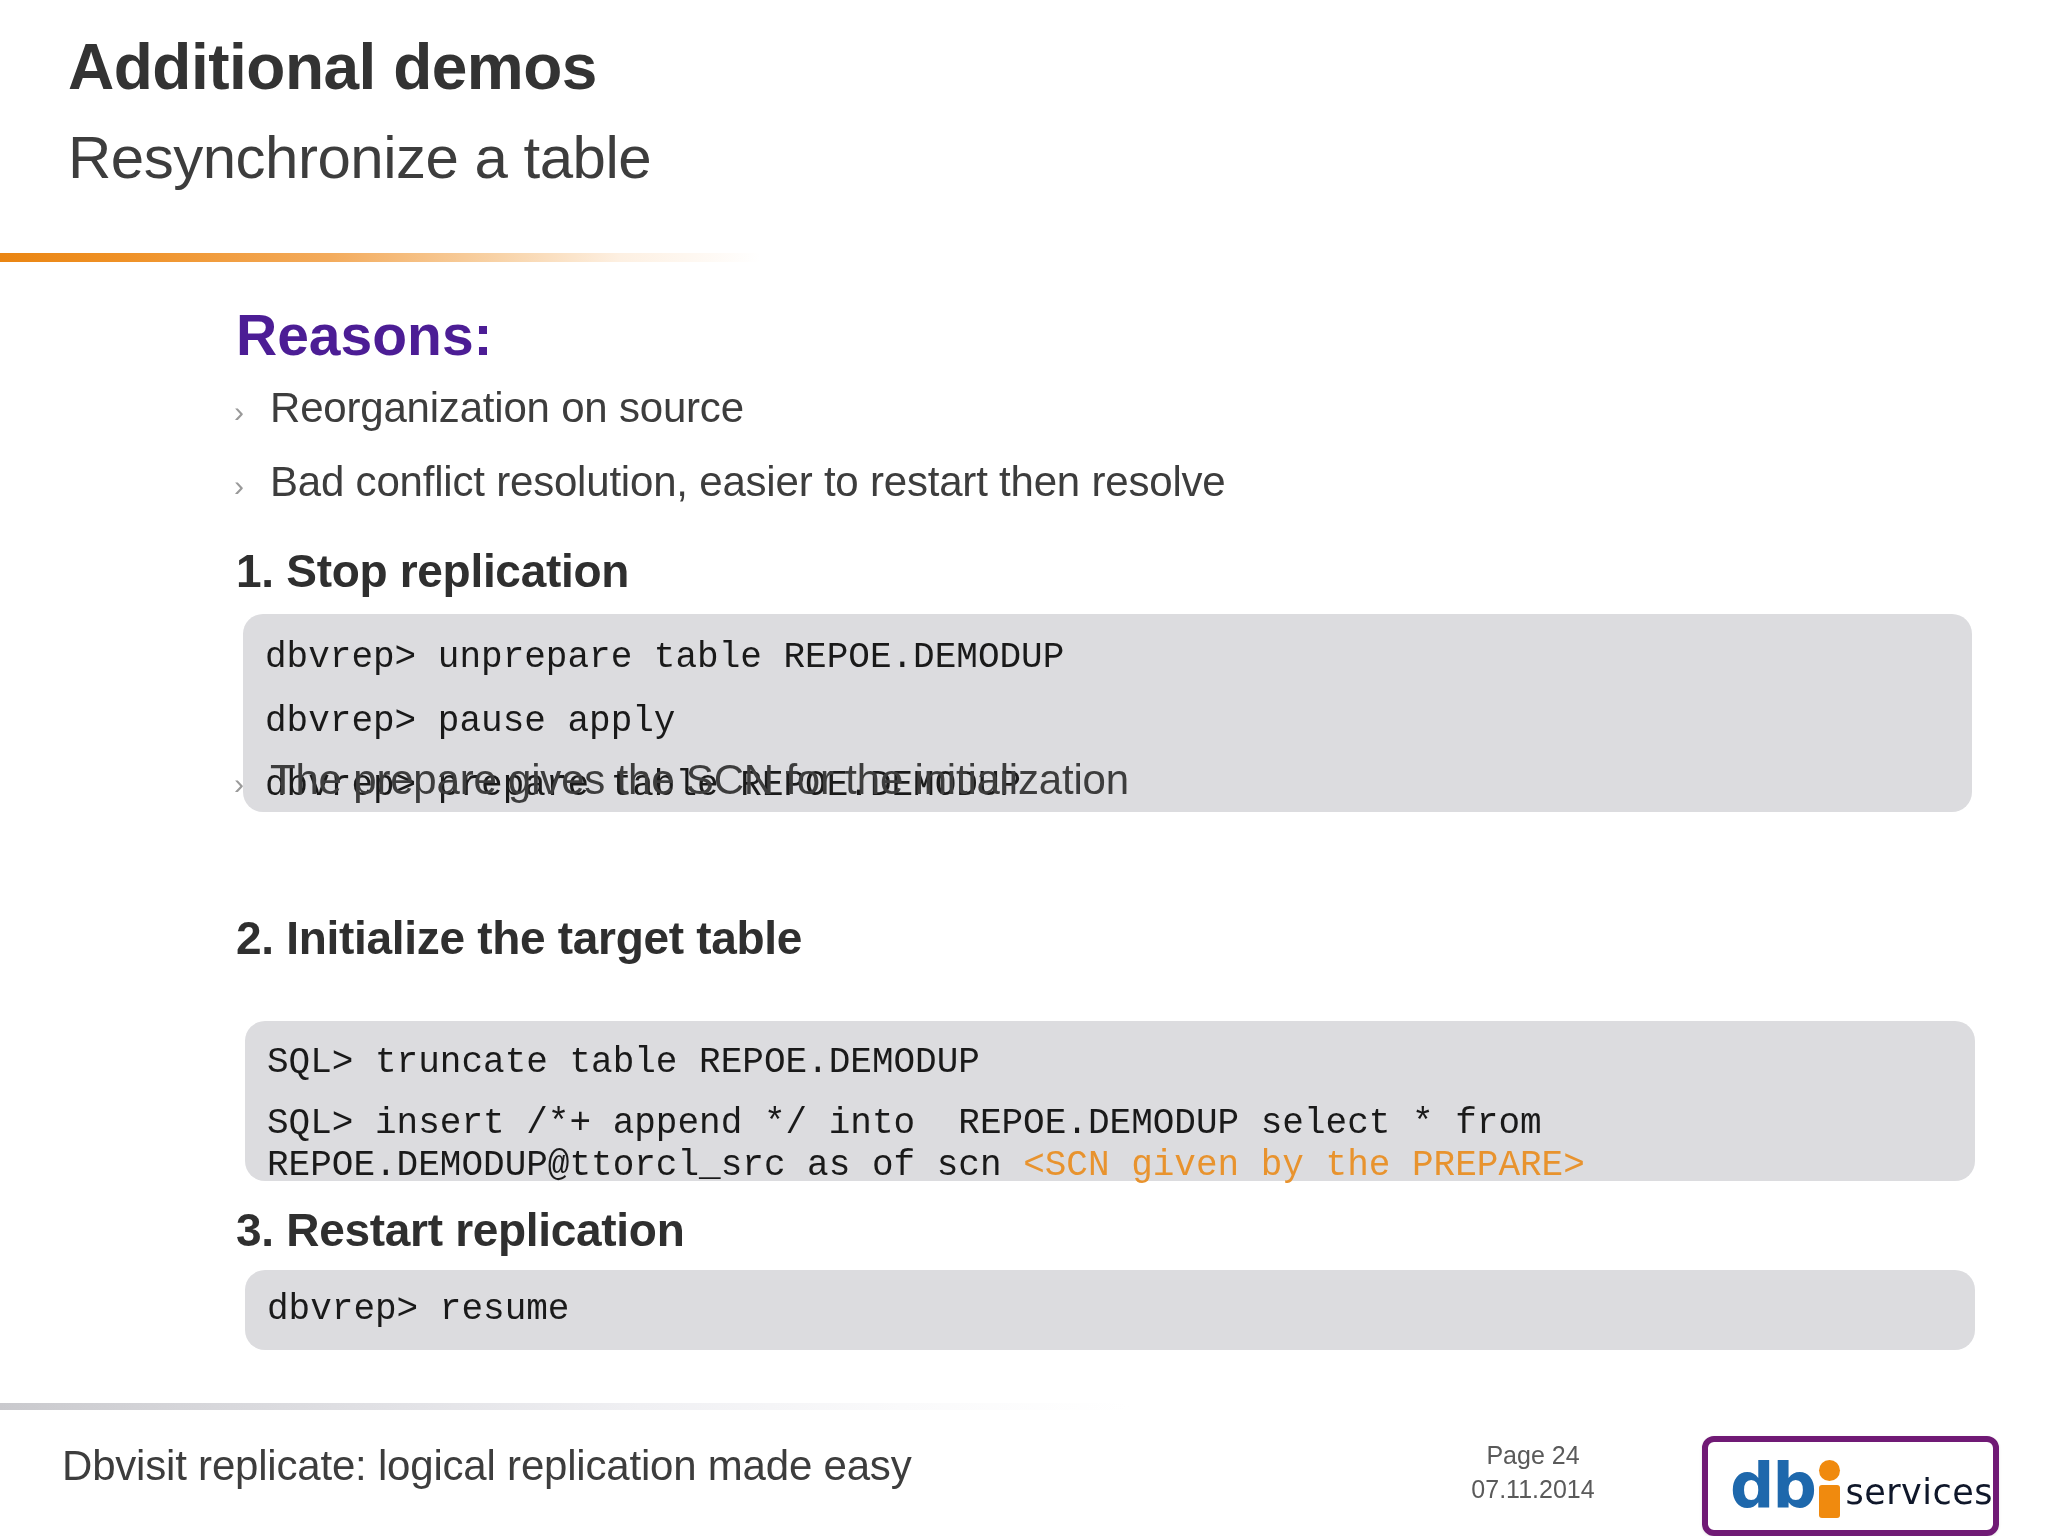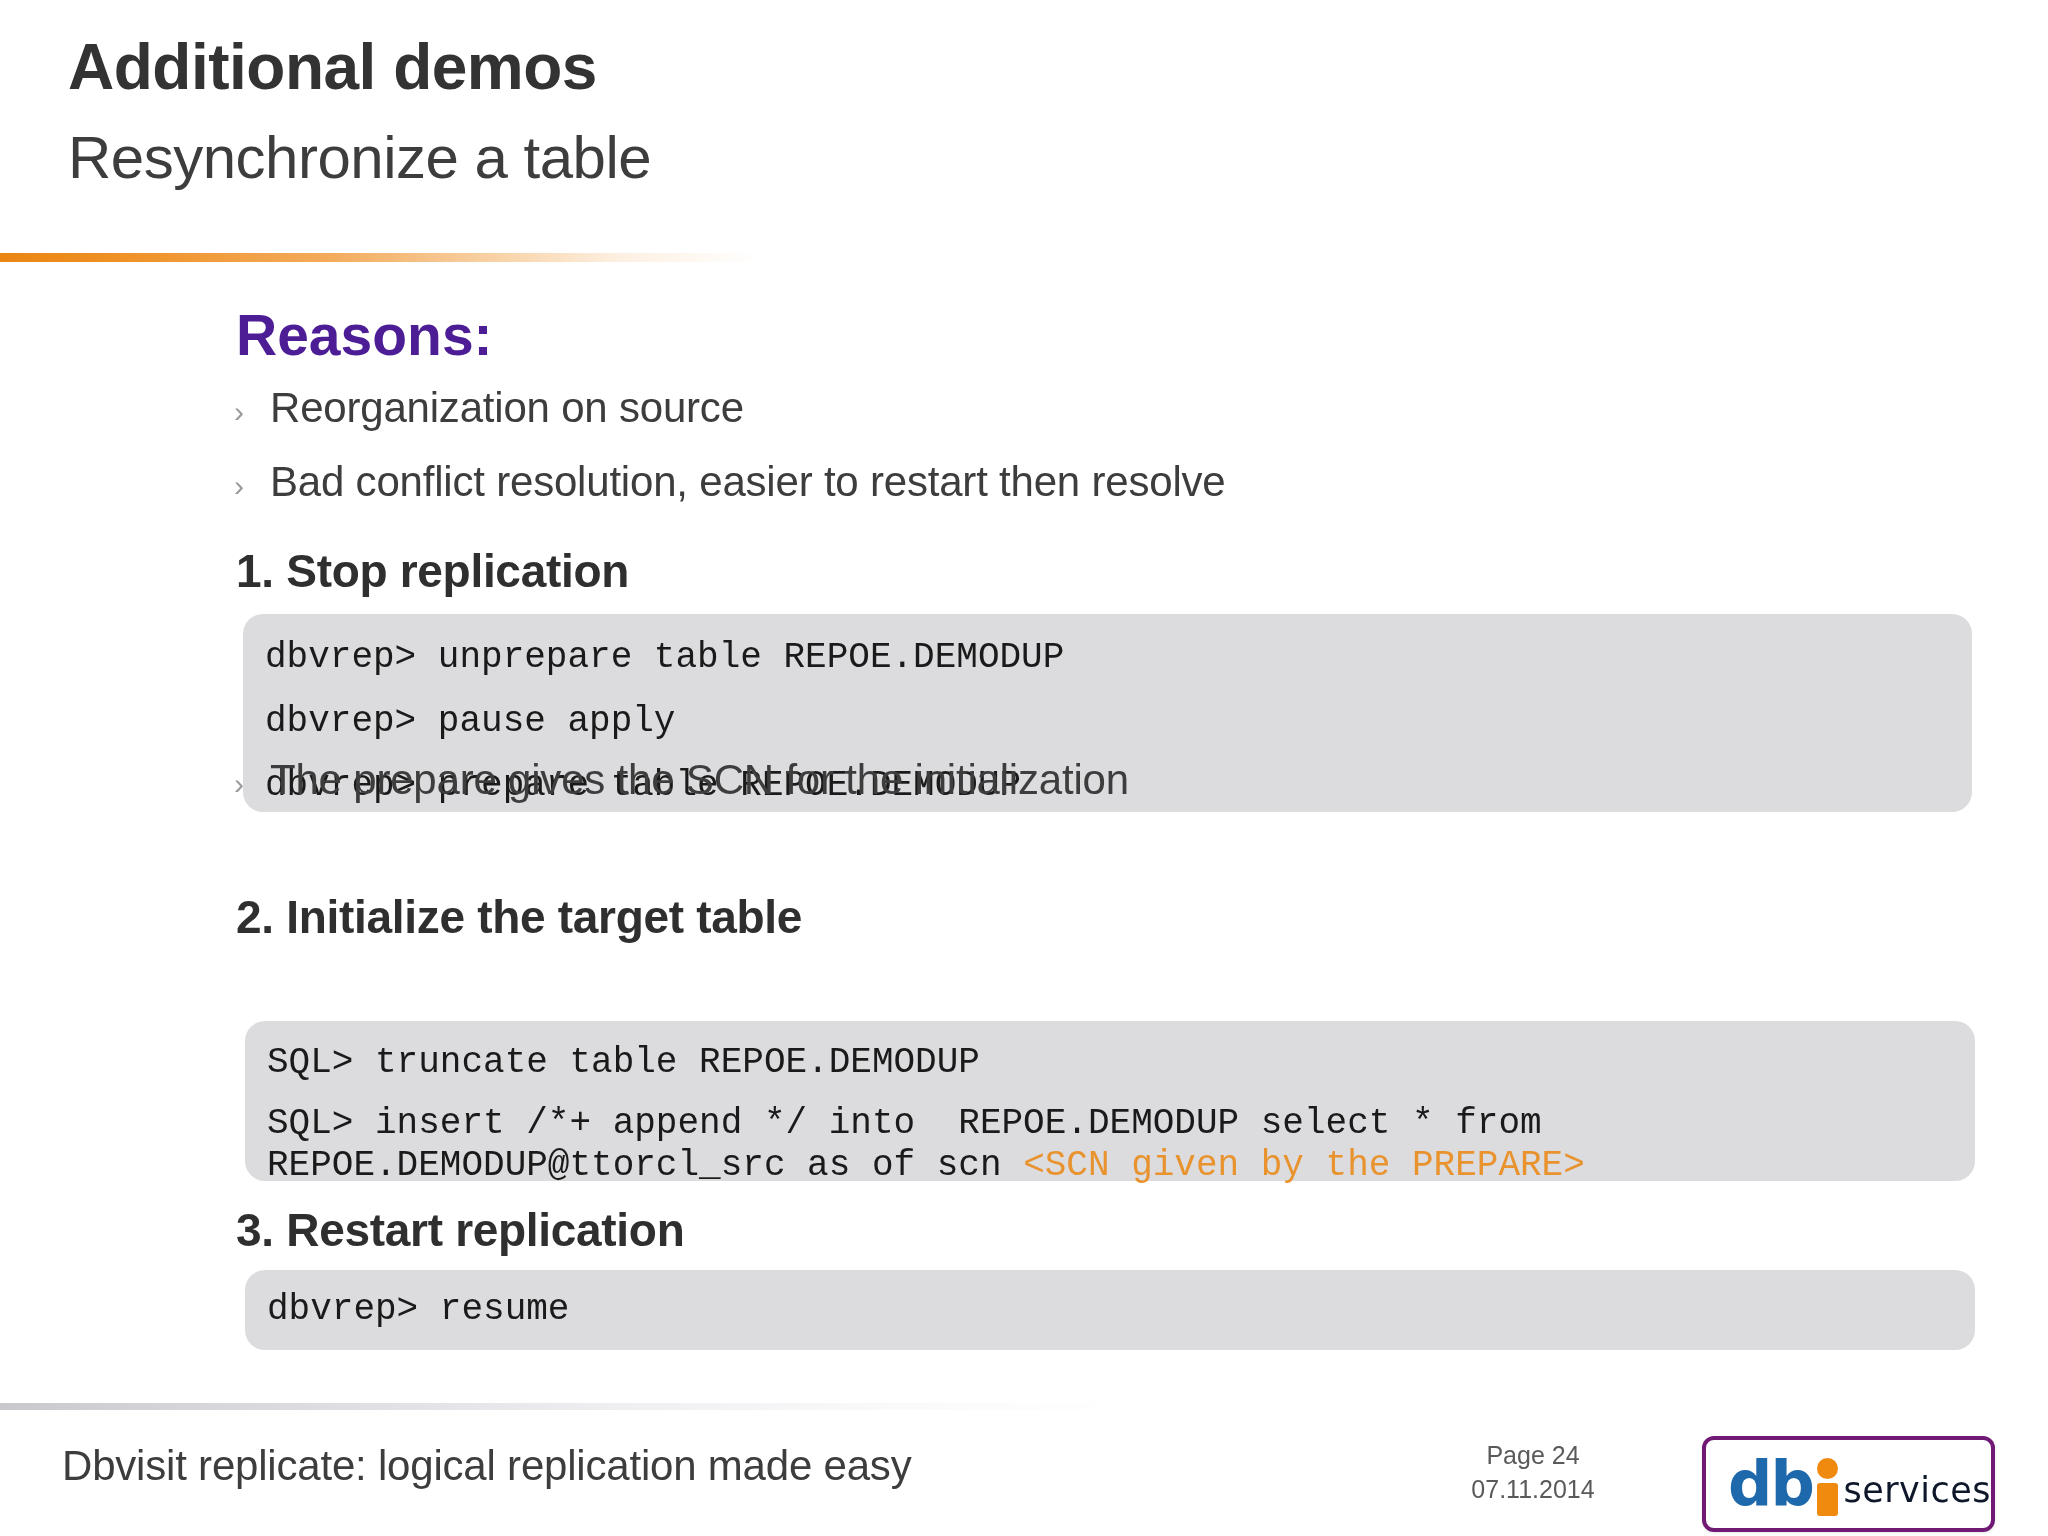--- a/index.html
+++ b/index.html
@@ -112,21 +112,21 @@
 
   .step-heading {
     position: absolute;
     font-size: 46px;
     font-weight: bold;
     color: #2f2f2f;
     letter-spacing: -0.3px;
     white-space: nowrap;
   }
   .step-1 { left: 236px; top: 288px; }
-  .step-2 { left: 236px; top: 634px; }
+  .step-2 { left: 236px; top: 655px; }
   .step-3 { left: 236px; top: 947px; }
 
   
   .code-block {
     position: absolute;
     background: #dcdcdf;
     font-family: "Liberation Mono", "DejaVu Sans Mono", monospace;
     font-size: 36px;
     color: #1a1a1a;
     box-sizing: border-box;
@@ -208,21 +208,21 @@
     line-height: 1.35;
     color: #5a5a5a;
   }
   .logo-box {
     position: absolute;
     left: 1702px;
     top: 1436px;
     width: 285px;
     height: 88px;
     background: #ffffff;
-    border: 4px solid #701a75;
+    border: 6px solid #701a75;
     border-radius: 12px;
     box-shadow: 0 1px 3px rgba(0,0,0,0.10);
     overflow: hidden;
   }
   .logo-inner {
     position: absolute;
     left: 0; top: 0;
     width: 285px; height: 88px;
     display: flex;
     align-items: center;

